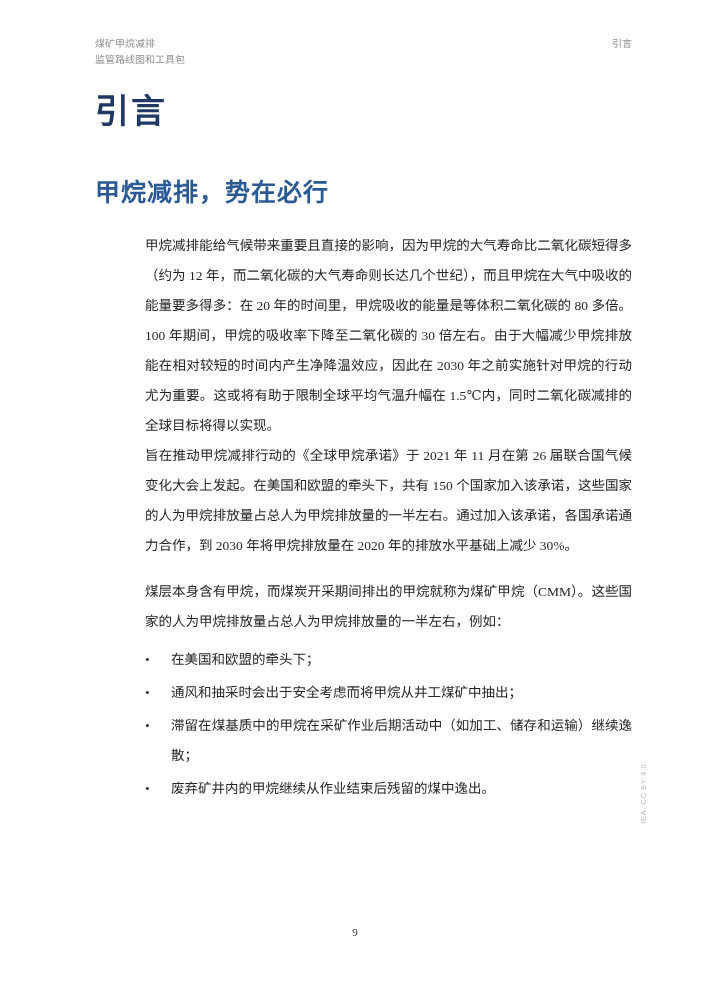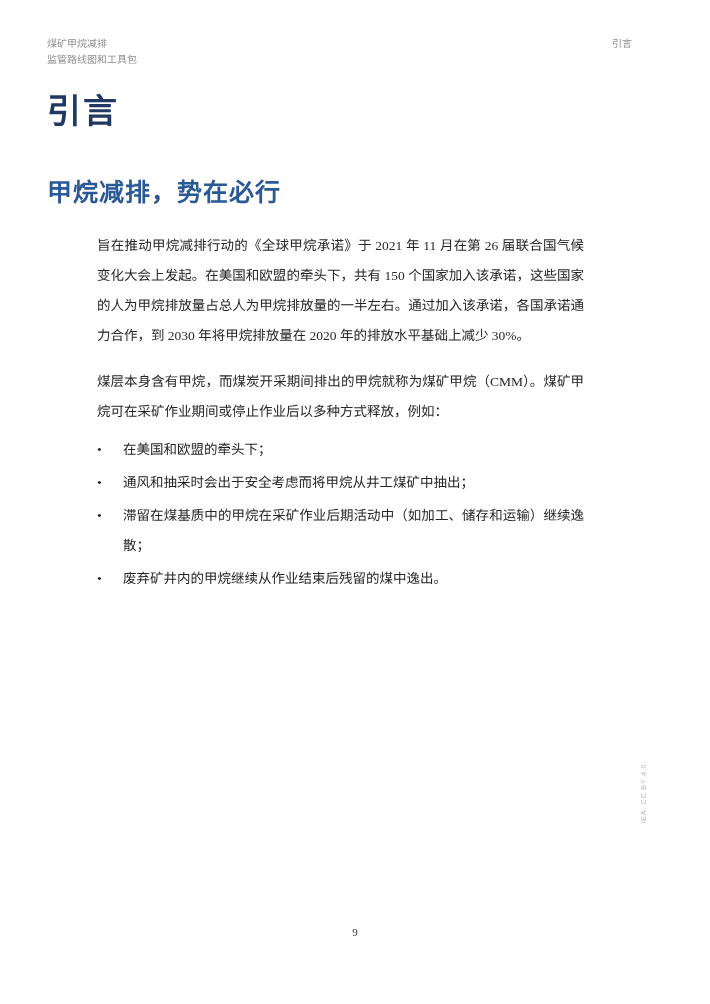--- a/index.html
+++ b/index.html
@@ -16,21 +16,21 @@
     background: #ffffff;
     position: relative;
     overflow: hidden;
     font-family: "Liberation Serif", "DejaVu Serif", serif;
   }
   .page {
     position: relative;
     width: 710px;
     height: 872px;
     box-sizing: border-box;
-    padding: 36px 78px 0 47px;
+    padding: 36px 78px 0 95px;
   }
   .header {
     display: flex;
     justify-content: space-between;
     align-items: flex-start;
     color: var(--muted_color);
     font-size: 10px;
     line-height: 16px;
   }
   .header .left div { white-space: nowrap; }
@@ -57,21 +57,21 @@
     color: var(--body_color);
   }
   .para {
     font-size: 13.5px;
     line-height: 30px;
     text-align: justify;
     margin: 0;
   }
   .para.p1 { margin-top: 18px; }
   .para.p2 { margin-top: 6px; }
-  .para.p3 { margin-top: 8px; }
+  .para.p3 { margin-top: 0; }
   .para.p4 { margin-top: 16px; }
   .bullet-list {
     list-style: none;
     margin: 8px 0 0 0;
     padding: 0;
   }
   .bullet-item {
     display: flex;
     font-size: 13.5px;
     line-height: 30px;
@@ -116,26 +116,27 @@
       <div>监管路线图和工具包</div>
     </div>
     <div class="right">引言</div>
   </div>
 
   <h1 class="page-title">引言</h1>
 
   <h2 class="section-heading first">甲烷减排，势在必行</h2>
 
   <div class="body-col">
+    <p class="para p2">甲烷减排能给气候带来重要且直接的影响，因为甲烷的大气寿命比二氧化碳短得多（约为 12 年，而二氧化碳的大气寿命则长达几个世纪），而且甲烷在大气中吸收的能量要多得多：在 20 年的时间里，甲烷吸收的能量是等体积二氧化碳的 80 多倍。100 年期间，甲烷的吸收率下降至二氧化碳的 30 倍左右。由于大幅减少甲烷排放能在相对较短的时间内产生净降温效应，因此在 2030 年之前实施针对甲烷的行动尤为重要。这或将有助于限制全球平均气温升幅在 1.5℃内，同时二氧化碳减排的全球目标将得以实现。</p>
     <p class="para p3">旨在推动甲烷减排行动的《全球甲烷承诺》于 2021 年 11 月在第 26 届联合国气候变化大会上发起。在美国和欧盟的牵头下，共有 150 个国家加入该承诺，这些国家的人为甲烷排放量占总人为甲烷排放量的一半左右。通过加入该承诺，各国承诺通力合作，到 2030 年将甲烷排放量在 2020 年的排放水平基础上减少 30%。</p>
   </div>
 
 
   <div class="body-col">
-    <p class="para p4">煤层本身含有甲烷，而煤炭开采期间排出的甲烷就称为煤矿甲烷（CMM）。煤矿甲烷可在采矿作业期间或停止作业后以多种方式释放，例如：</p>
+    <p class="para p4">煤层本身含有甲烷，而煤炭开采期间排出的甲烷就称为煤矿甲烷（CMM）。这些国家的人为甲烷排放量占总人为甲烷排放量的一半左右，例如：</p>
     <ul class="bullet-list">
       <li class="bullet-item">
         <span class="bullet-dot">•</span>
         <span class="bullet-text">在美国和欧盟的牵头下；</span>
       </li>
       <li class="bullet-item">
         <span class="bullet-dot">•</span>
         <span class="bullet-text">通风和抽采时会出于安全考虑而将甲烷从井工煤矿中抽出；</span>
       </li>
       <li class="bullet-item">

